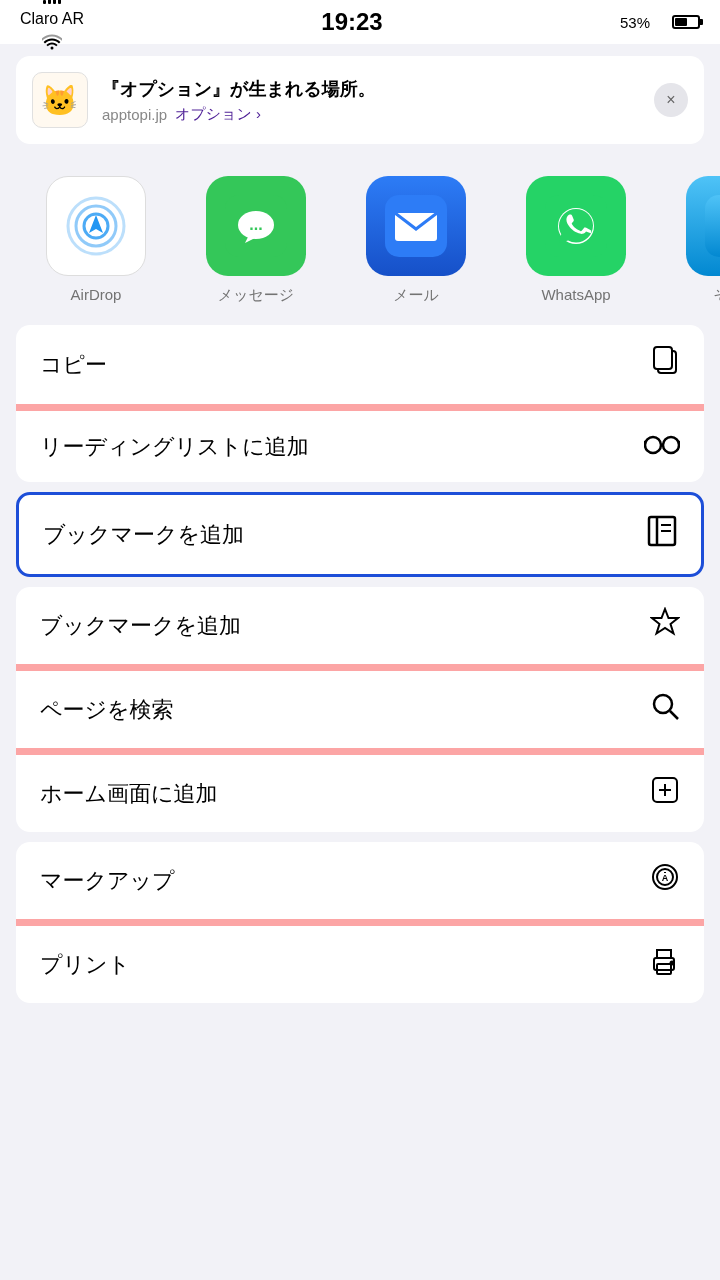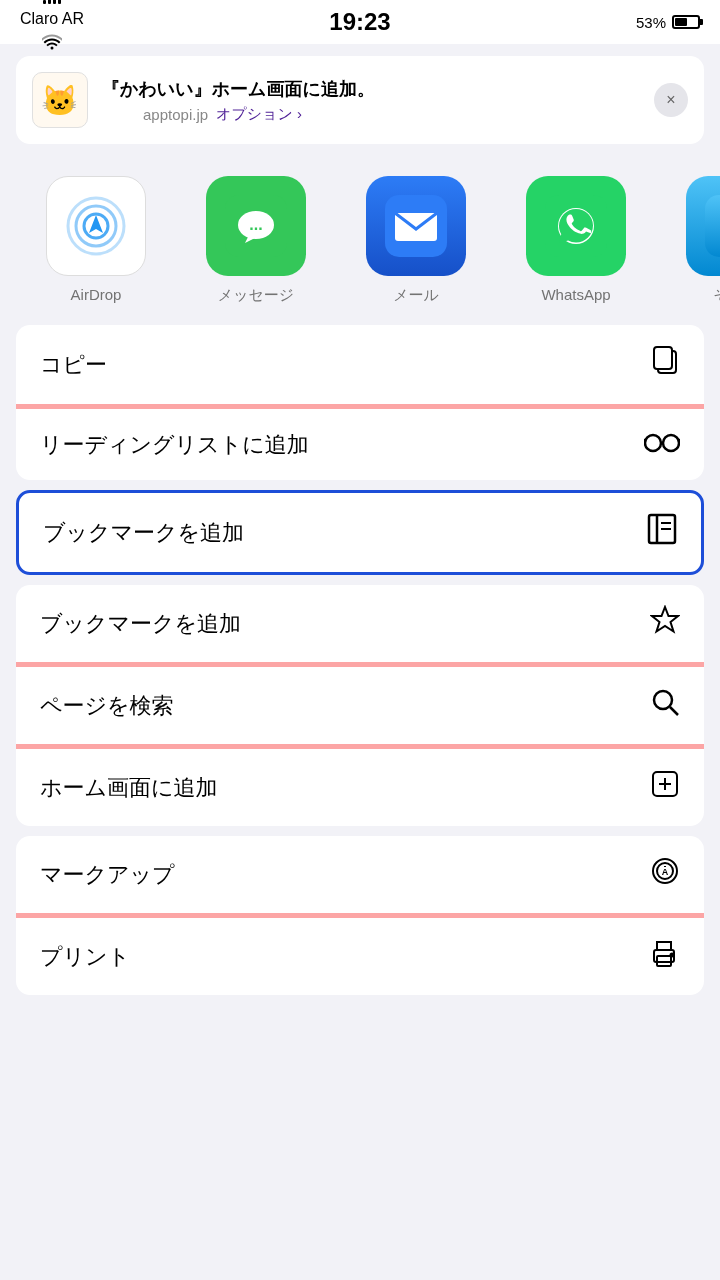--- a/index.html
+++ b/index.html
@@ -40,21 +40,21 @@
       width: 3px;
       border-radius: 1px;
     }
     .signal-bars span:nth-child(1) { height: 4px; }
     .signal-bars span:nth-child(2) { height: 7px; }
     .signal-bars span:nth-child(3) { height: 10px; }
     .signal-bars span:nth-child(4) { height: 13px; }
     .carrier { font-size: 16px; font-weight: 500; }
     .wifi-icon { font-size: 16px; }
     .status-center { font-size: 24px; font-weight: 600; }
-    .status-right { display: flex; align-items: center; gap: 6px; font-size: 15px; font-weight: 500; }
+    .status-right { display: flex; align-items: center; gap: 22px; font-size: 15px; font-weight: 500; }
     .battery-icon {
       width: 28px;
       height: 14px;
       border: 2px solid #000;
       border-radius: 3px;
       position: relative;
       display: inline-flex;
       align-items: center;
       padding: 1px;
     }
@@ -115,21 +115,20 @@
       font-weight: 600;
       color: #000;
       margin-bottom: 4px;
     }
     .preview-text .url-line {
       font-size: 15px;
       color: #888;
       display: flex;
       gap: 8px;
       align-items: center;
-      margin-left: 41px;
     }
     .preview-text .options-link {
       color: #4c1d95;
       font-size: 15px;
     }
     .close-btn {
       width: 34px;
       height: 34px;
       background: #e5e5ea;
       border-radius: 50%;
@@ -194,21 +193,21 @@
     .action-section {
       background: #fff;
       border-radius: 14px;
       overflow: hidden;
     }
     .action-item {
       display: flex;
       align-items: center;
       justify-content: space-between;
       padding: 20px 24px;
-      border-bottom: 5px solid #fca5a5;
+      border-bottom: 7px solid #fca5a5;
       cursor: pointer;
     }
     .action-item:last-child { border-bottom: none; }
     .action-label {
       font-size: 22px;
       color: #000;
       font-weight: 400;
     }
     .action-icon {
       font-size: 26px;
@@ -244,21 +243,21 @@
     </div>
   </div>
 </div>
 
 <div class="share-sheet">
 
   <div class="preview-card">
     <div class="preview-left">
       <div class="preview-icon">🐱</div>
       <div class="preview-text">
-        <h3>『かわいい』ホーム画面に追加。</h3>
+        <h3>『オプション』が生まれる場所。</h3>
         <div class="url-line">
           <span>apptopi.jp</span>
           <span class="options-link">オプション ›</span>
         </div>
       </div>
     </div>
     <button class="close-btn">×</button>
   </div>
 
   <div class="app-row">

